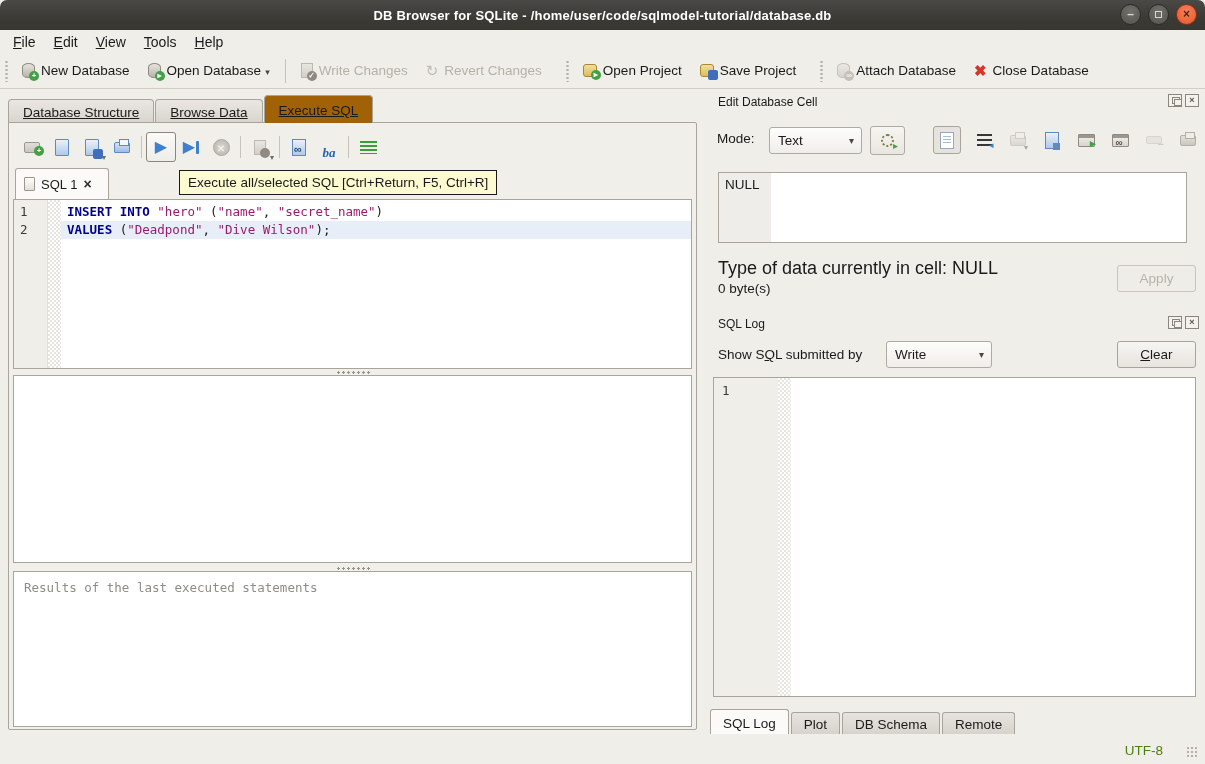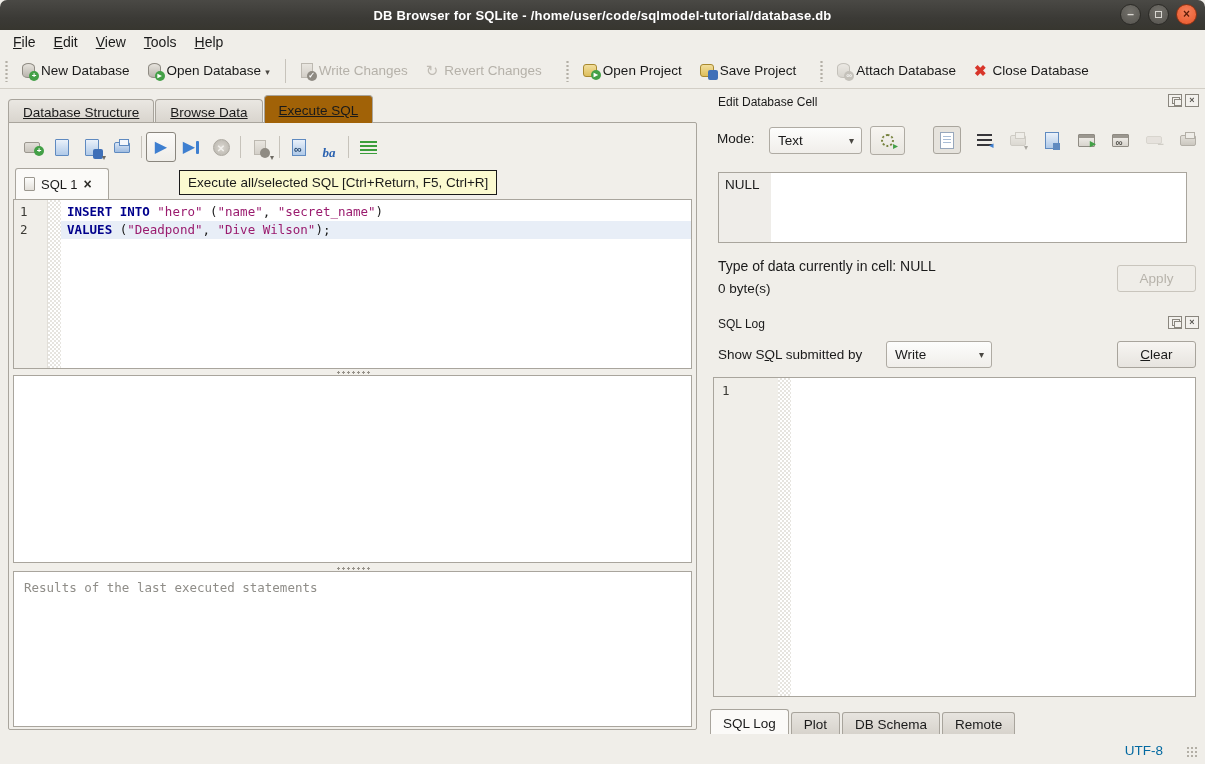--- a/index.html
+++ b/index.html
@@ -148,21 +148,21 @@
   .ic-win.green::after { content:'▸'; position:absolute; right:-2px; bottom:-4px; color:#43A047; font-weight:bold; font-size:11px; }
   .ic-win.link::after { content:'∞'; position:absolute; left:3px; bottom:-2px; color:#55534E; font-weight:bold; font-size:10px; }
   .ic-null { width:16px; height:8px; background:#DEDAD4; border:1px solid #C5C1B9; border-radius:2px; position:relative; }
   .ic-null::after { content:'−'; position:absolute; right:-3px; bottom:-7px; color:#B3AFA7; font-weight:bold; font-size:11px; }
   .dim2 { opacity:.55; }
 
   .cell-box { position:absolute; left:13px; top:83px; width:469px; height:71px; background:#FFFFFF; border:1px solid #A9A59D; display:flex; }
   .cell-margin { width:52px; background:#EFEDE9; }
   .cell-null { position:absolute; left:6px; top:4px; font-size:13.5px; }
 
-  .type-info { position:absolute; left:13px; top:169px; font-size:14px; }
+  .type-info { position:absolute; left:13px; top:169px; font-size:18px; }
   .size-info { position:absolute; left:13px; top:192px; font-size:13.5px; }
   .btn { position:absolute; height:27px; border:1px solid #A8A49C; border-radius:3px; font-size:13.5px;
     display:flex; align-items:center; justify-content:center; background:linear-gradient(#F7F5F2,#E7E4DF); }
   .btn.disabled { color:#B7B3AB; border-color:#C9C5BD; background:#EFEDE8; }
   .apply-btn { left:412px; top:176px; width:79px; }
 
   .log-header-top { top:225px; }
   .show-row-label { position:absolute; left:13px; top:258px; font-size:13.5px; }
   .combo-user { left:181px; top:252px; width:106px; }
   .clear-btn { left:412px; top:252px; width:79px; }
@@ -171,21 +171,21 @@
   .log-gutter { width:64px; background:#F0EEE9; padding-top:4px; }
   .log-gutter .gut-num { padding-left:8px; }
 
   .bottom-tabs { position:absolute; left:5px; top:620px; height:25px; display:flex; align-items:flex-end; }
   .b-tab { padding:4px 12px; font-size:13.5px; border:1px solid #A8A49C; border-bottom:none;
     background:linear-gradient(#E7E4DF,#D7D3CC); border-radius:3px 3px 0 0; margin-right:2px; height:22px; }
   .b-tab.active { background:#FBFAF8; height:25px; padding-top:6px; }
 
   
   .statusbar { position:absolute; left:0; top:737px; width:1205px; height:27px; }
-  .encoding { position:absolute; right:42px; top:6px; font-size:13.5px; color:#0369a1; }
+  .encoding { position:absolute; right:42px; top:6px; font-size:13.5px; color:#4d7c0f; }
   .size-grip { position:absolute; right:6px; bottom:5px; width:13px; height:13px;
     background-image:radial-gradient(circle,#B3AFA6 1px, transparent 1.2px); background-size:4px 4px; }
 </style>
 </head>
 <body>
 
 <div id="app">
 
   <div class="titlebar">
     <div class="title-text">DB Browser for SQLite - /home/user/code/sqlmodel-tutorial/database.db</div>

